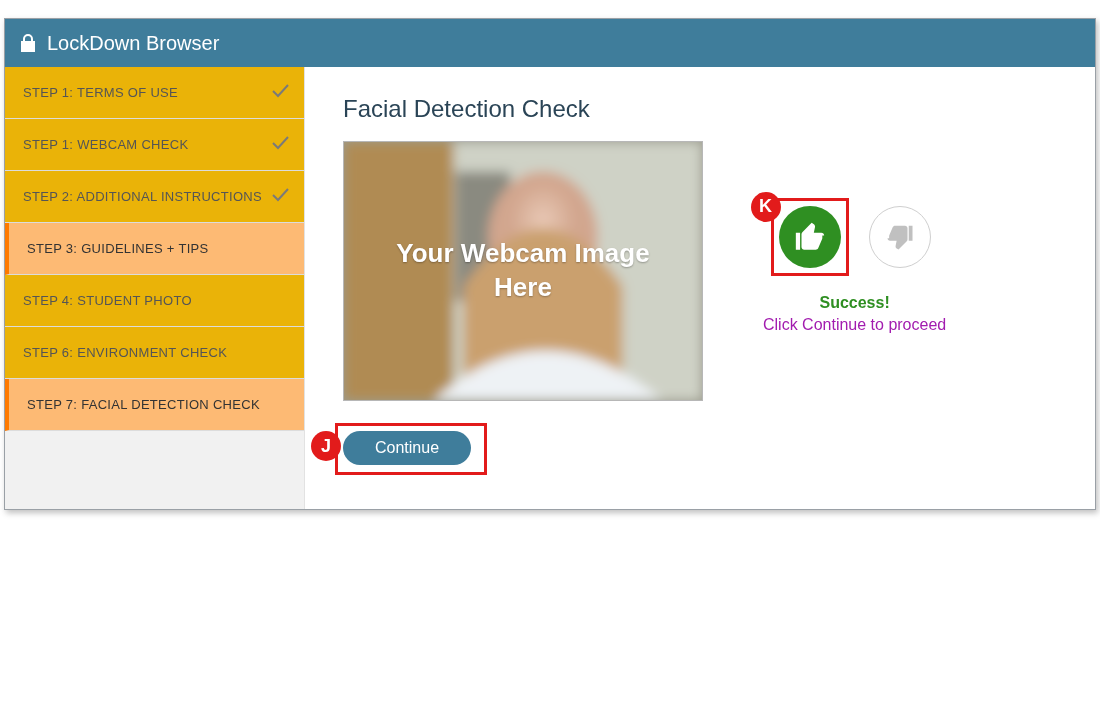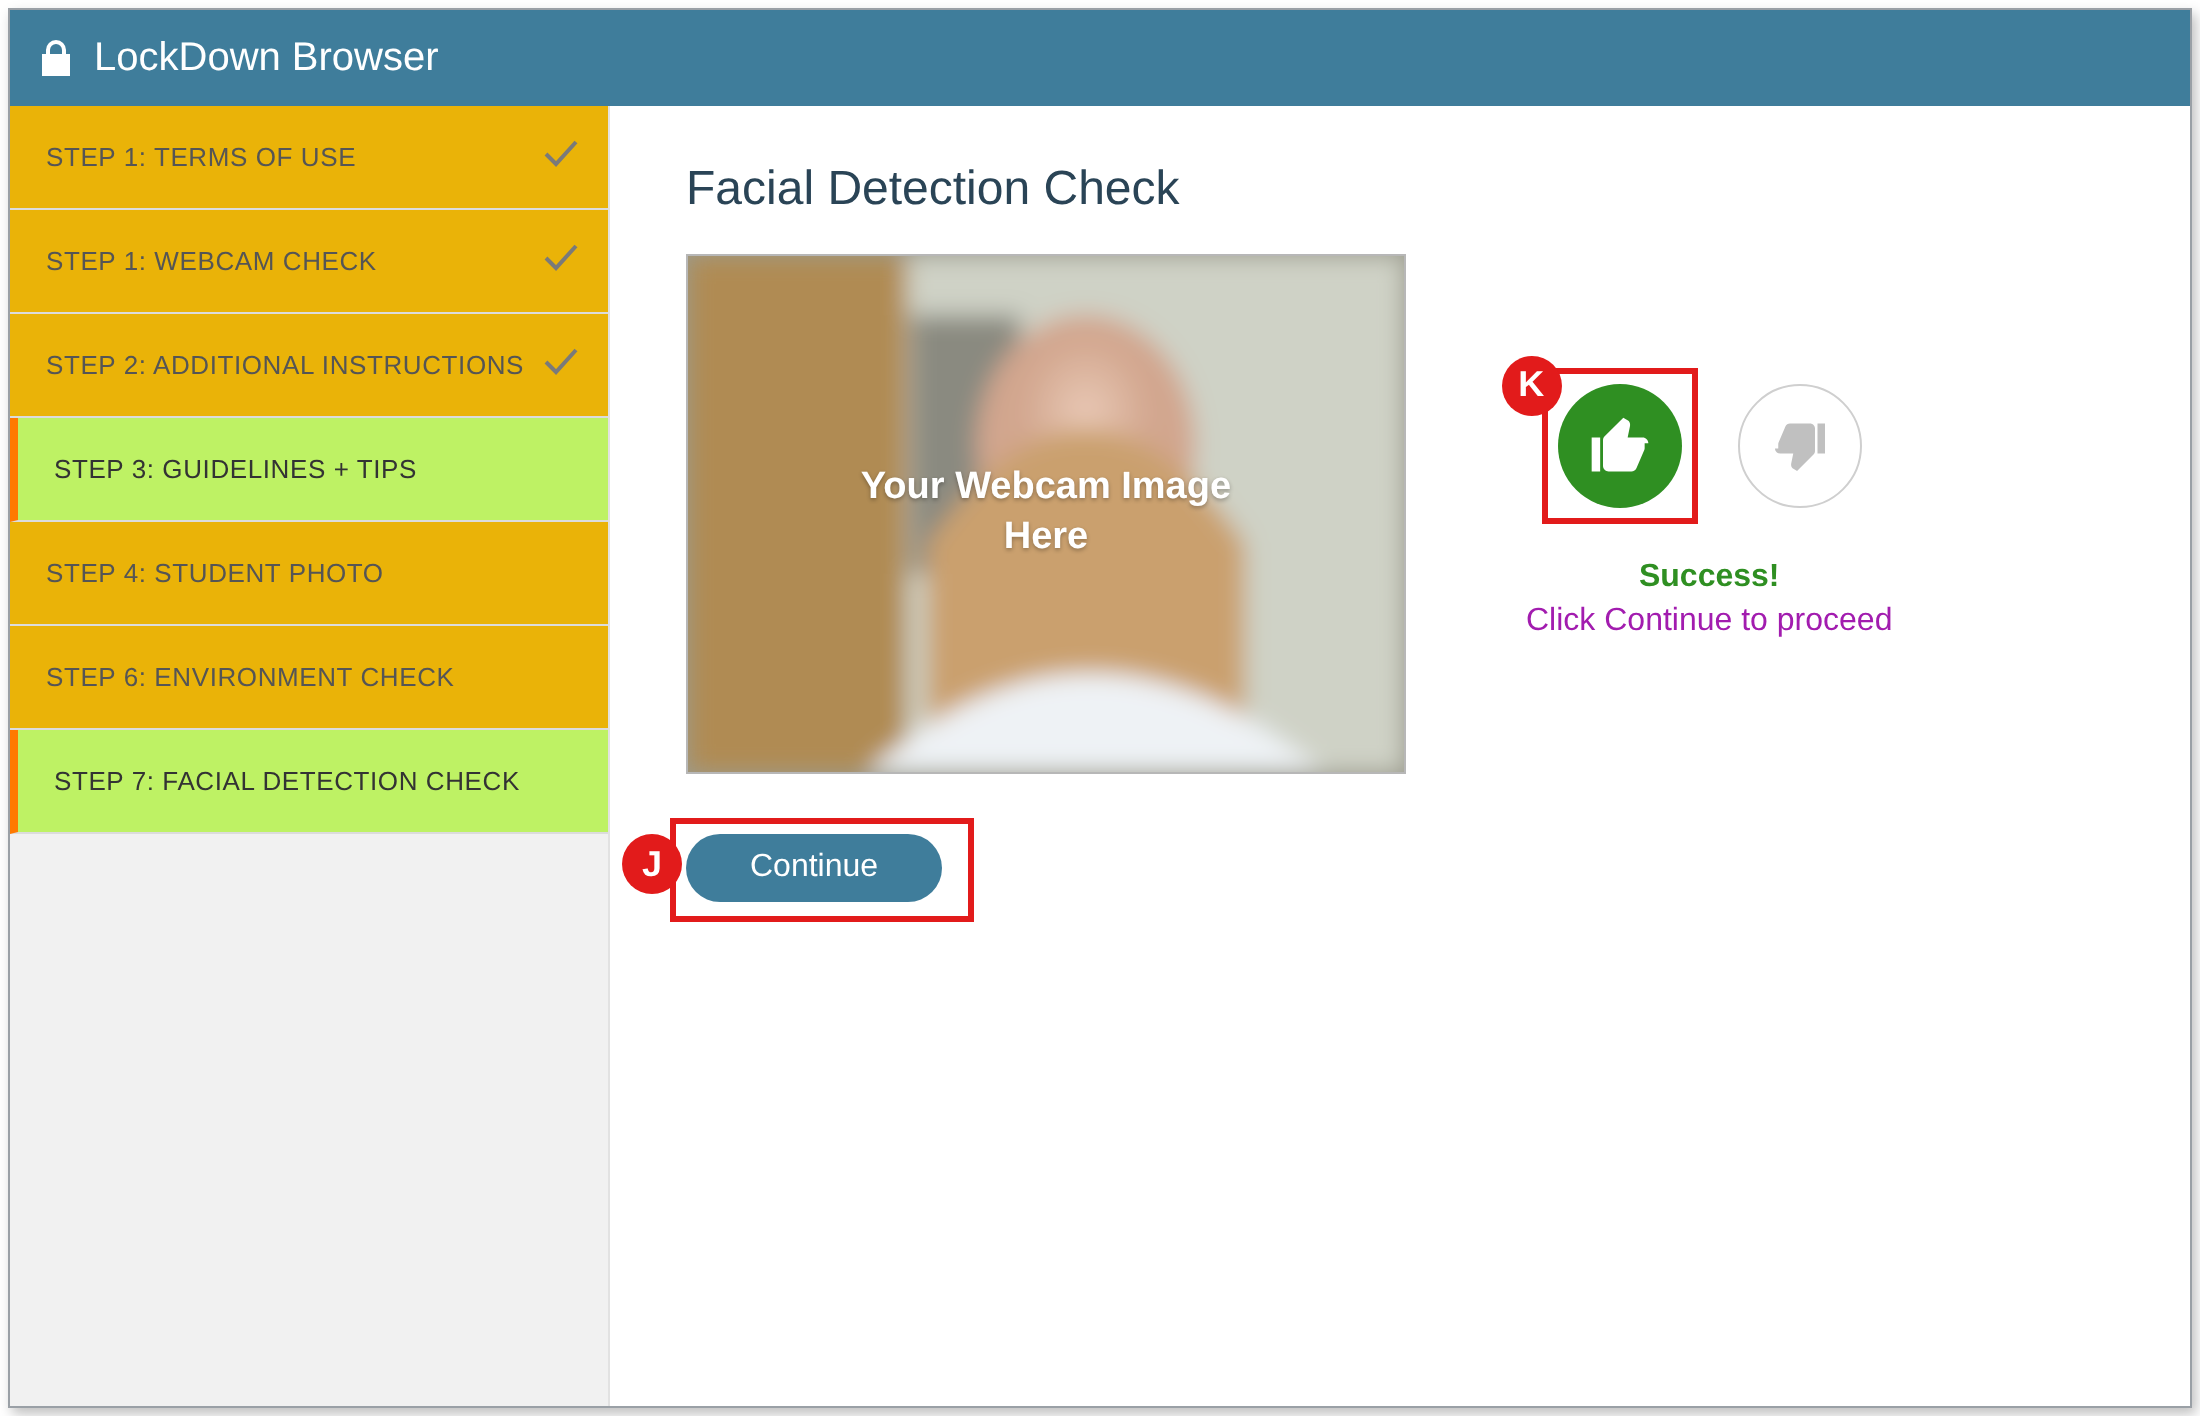--- a/index.html
+++ b/index.html
@@ -1,19 +1,19 @@
 <!DOCTYPE html>
 <html><head>
 <meta charset="utf-8">
 <style>
   * { box-sizing: border-box; }
   html, body { margin:0; padding:0; font-family: "Segoe UI", Arial, sans-serif; }
   body { background:#ffffff; padding:4px; }
   .window {
-    width:1092px; height:700px; margin:0 auto;
+    width:1092px; height:492px; margin:14px auto;
     border:1px solid #9aa0a6;
     box-shadow: 2px 3px 6px rgba(0,0,0,0.25);
     display:flex; flex-direction:column;
     overflow:hidden;
     background:#ffffff;
   }
   .titlebar {
     background:#3f7d9b;
     color:#ffffff;
     height:48px;
@@ -30,41 +30,41 @@
     border-bottom:1px solid #dcdcdc;
     display:flex; align-items:center; justify-content:space-between;
     padding:0 14px 0 18px;
     font-size:13px;
     letter-spacing:0.3px;
     color:#555;
     background:#eab308;
     position:relative;
   }
   .step.active {
-    background:#bef264;
+    background:#fdba74;
     border-left:4px solid #ff7a00;
     color:#333;
   }
   .step .check { color:#777; }
   .main { flex:1; padding:28px 38px; color:#333; }
   .page-title { font-size:24px; color:#2a4456; font-weight:400; margin-bottom:18px; }
   .instructions { font-size:16px; line-height:1.5; color:#454545; margin-bottom:18px; max-width:740px; }
   .content-row { display:flex; align-items:center; gap:60px; }
   .webcam {
     width:360px; height:260px;
     border:1px solid #b7b7b7;
     background:#9b9b8e;
     position:relative;
     display:flex; align-items:center; justify-content:center;
     overflow:hidden;
   }
   .webcam svg.bg { position:absolute; inset:0; width:100%; height:100%; }
   .webcam-text {
     position:relative; z-index:2;
-    color:#ffffff; font-weight:700; font-size:19px; text-align:center;
+    color:#ffffff; font-weight:700; font-size:26px; text-align:center;
     text-shadow:0 1px 2px rgba(0,0,0,0.3);
     line-height:1.3;
   }
   .status-col { display:flex; flex-direction:column; align-items:center; position:relative; }
   .thumbs-row { display:flex; align-items:center; gap:28px; position:relative; }
   .thumb-up-wrap { position:relative; }
   .red-box {
     position:absolute; border:3px solid #e21b1b;
   }
   .red-box.k { top:-8px; left:-8px; width:78px; height:78px; }

